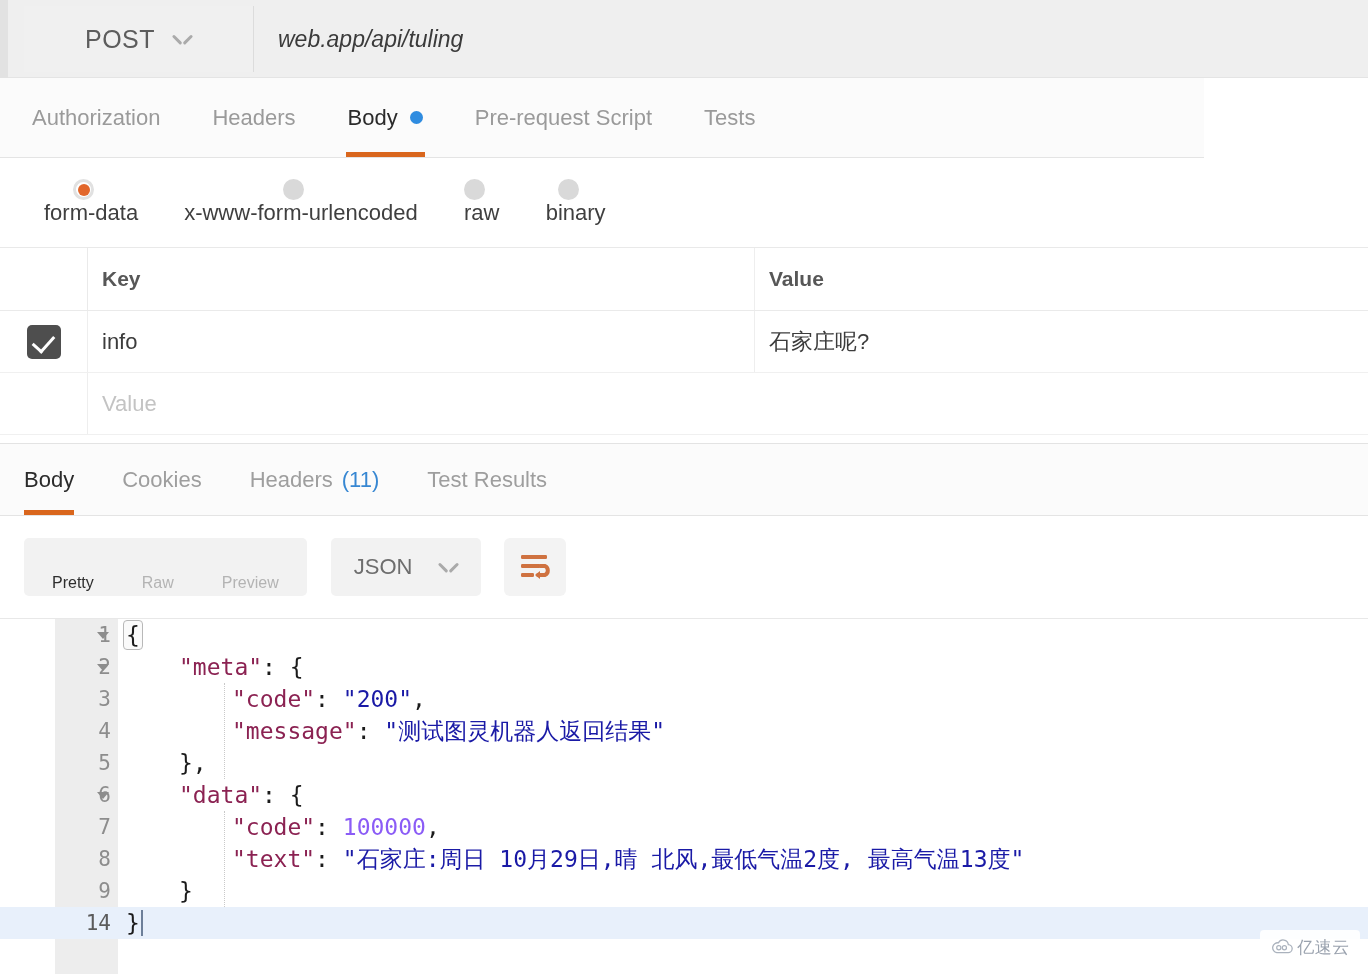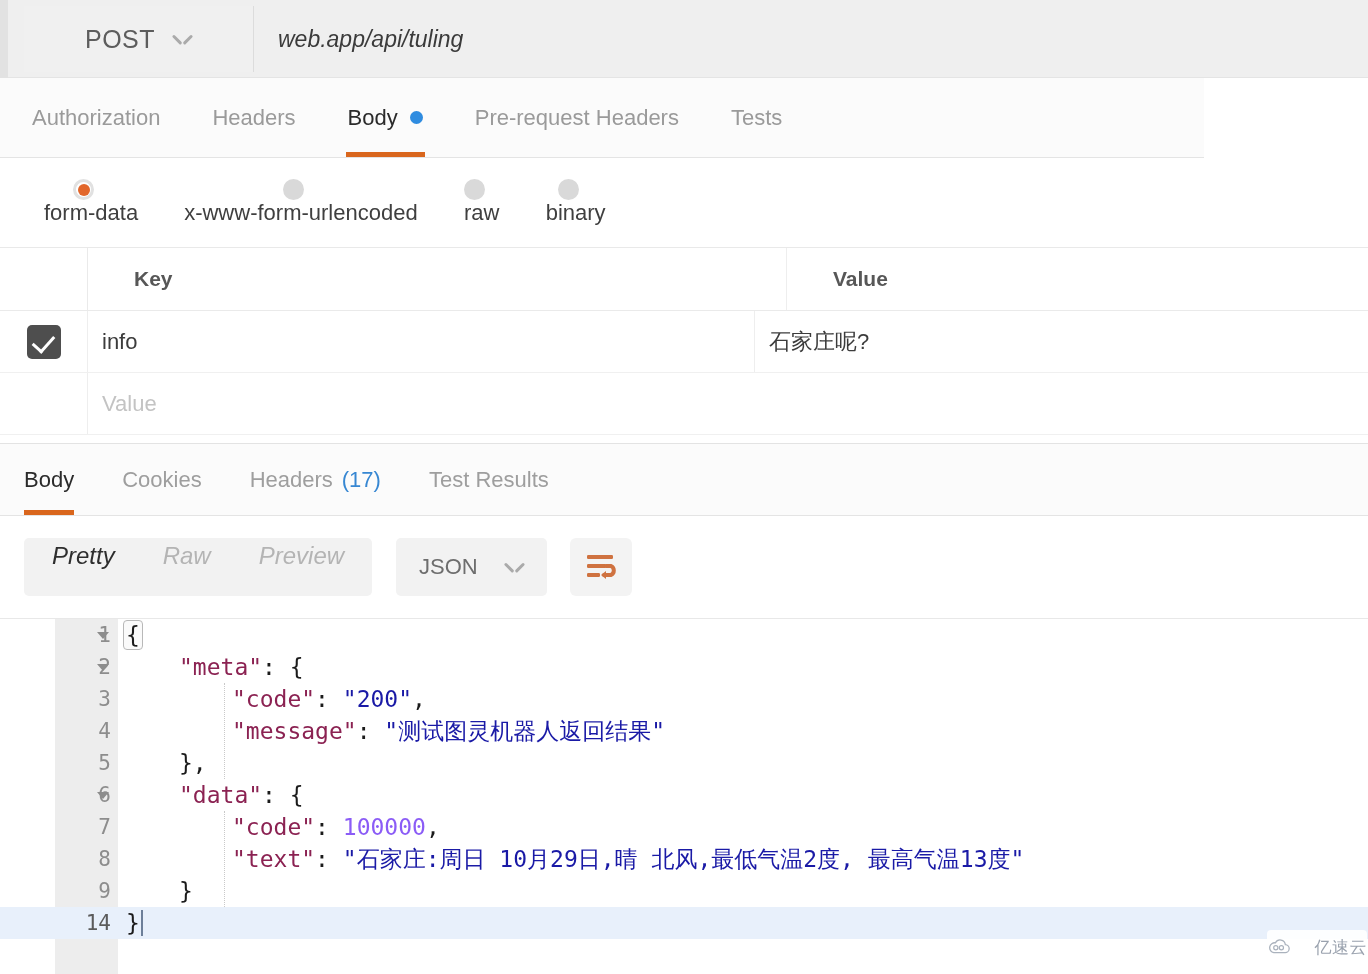--- a/index.html
+++ b/index.html
@@ -100,21 +100,21 @@
   }
   .radio-label { font-size: 22px; color: #3f3f3f; white-space: nowrap; }
 
   
   .kv-table {
     position: absolute; left: 0; top: 248px; width: 1368px; height: 196px;
     background: #fff;
     border-bottom: 1px solid #e3e3e3;
   }
   .kv-row { display: flex; width: 100%; position: relative; }
-  .kv-head { height: 63px; border-bottom: 1px solid #eaeaea; gap: 32px; }
+  .kv-head { height: 63px; border-bottom: 1px solid #eaeaea; }
   .kv-data { height: 62px; border-bottom: 1px solid #f0f0f0; }
   .kv-check {
     width: 88px; flex: none; display: flex; align-items: center; justify-content: center;
     border-right: 1px solid #eeeeee;
   }
   .kv-head .kv-check { border-right: 1px solid #eaeaea; }
   .kv-key {
     width: 667px; flex: none; display: flex; align-items: center;
     padding-left: 14px; border-right: 1px solid #eeeeee;
   }
@@ -161,22 +161,22 @@
     background: #ffffff;
     display: flex; align-items: center;
     padding-left: 24px;
   }
   .seg-group {
     height: 58px; background: #f2f2f2; border-radius: 5px;
     display: flex; align-items: center;
     padding: 0 4px;
   }
   .seg {
-    height: 50px; padding: 0 24px; display: flex; align-items: flex-start;
-    font-size: 24px; color: #b4b4b4; cursor: pointer; border-radius: 4px; font-style: italic;
+    height: 50px; padding: 0 24px; display: flex; align-items: flex-end;
+    font-size: 16px; color: #b4b4b4; cursor: pointer; border-radius: 4px;
   }
   .seg.active { color: #2e2e2e; }
   .fmt-select {
     height: 58px; background: #f2f2f2; border-radius: 5px; margin-left: 24px;
     display: flex; align-items: center; gap: 27px;
     padding: 0 23px; cursor: pointer;
   }
   .fmt-label { font-size: 22px; color: #6e6e6e; }
   .wrap-btn {
     width: 62px; height: 58px; background: #f3f3f3; border-radius: 6px;
@@ -239,25 +239,25 @@
   .caret {
     display: inline-block; width: 2px; height: 26px;
     background: #6d7f99; vertical-align: middle; margin-left: 1px;
   }
   .indent-guide {
     position: absolute; width: 1px; background: #dddddd;
   }
 
   
   .watermark {
-    position: absolute; right: 1px; bottom: 10px;
+    position: absolute; right: 8px; bottom: 10px;
     width: 100px; height: 34px;
     background: rgba(255,255,255,.88);
     border-radius: 4px;
-    display: flex; align-items: center; justify-content: space-between; gap: 3px;
+    display: flex; align-items: center; justify-content: center; gap: 3px;
   }
   .wm-cloud {
     width: 24px; height: 16px; position: relative; flex: none;
   }
   .wm-text { font-size: 17px; color: #9aa2ae; letter-spacing: .5px; }
   .leftedge {
     position: absolute; left:0; top:0; width: 8px; height: 78px;
     background: #e2e2e2;
   }
 </style>
@@ -284,21 +284,21 @@
       <span>Authorization</span>
     </div>
     <div class="req-tab">
       <span>Headers</span>
     </div>
     <div class="req-tab active">
       <span>Body</span>
       <span class="blue-dot"></span>
     </div>
     <div class="req-tab">
-      <span>Pre-request Headers</span>
+      <span>Pre-request Script</span>
     </div>
     <div class="req-tab">
       <span>Tests</span>
     </div>
   </div>
 
   <div class="body-types">
     <label class="radio-opt">
       <span class="radio checked"></span>
       <span class="radio-label">form-data</span>
@@ -350,21 +350,21 @@
 
   <div class="resp-tabs">
     <div class="resp-tab active">
       <span>Body</span>
     </div>
     <div class="resp-tab">
       <span>Cookies</span>
     </div>
     <div class="resp-tab">
       <span>Headers</span>
-      <span class="hdr-count">(17)</span>
+      <span class="hdr-count">(11)</span>
     </div>
     <div class="resp-tab">
       <span>Test Results</span>
     </div>
   </div>
 
   <div class="resp-toolbar">
     <div class="seg-group">
       <div class="seg active">
         <span>Pretty</span>

